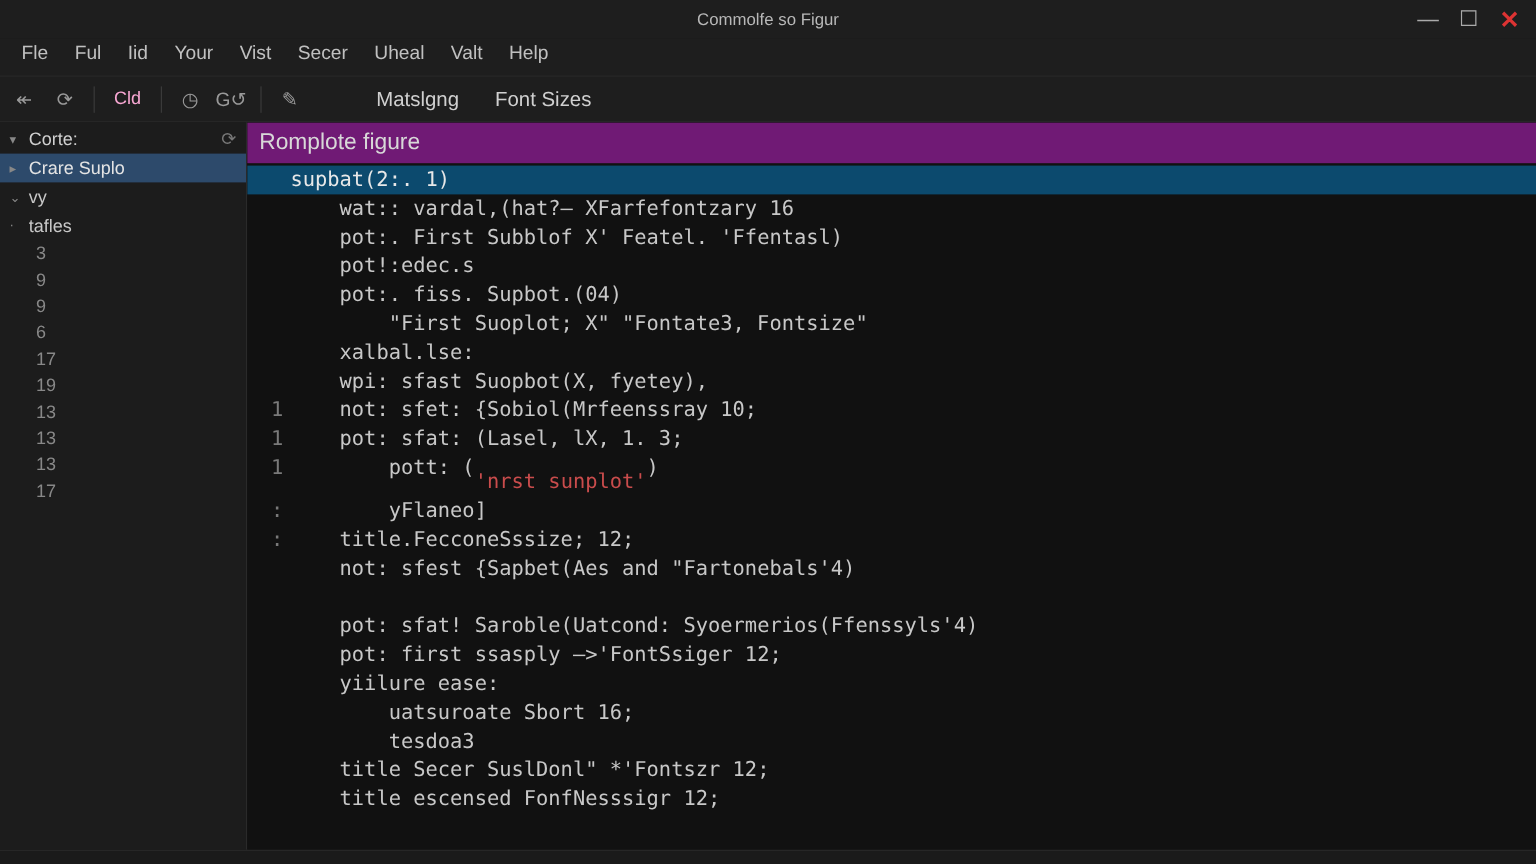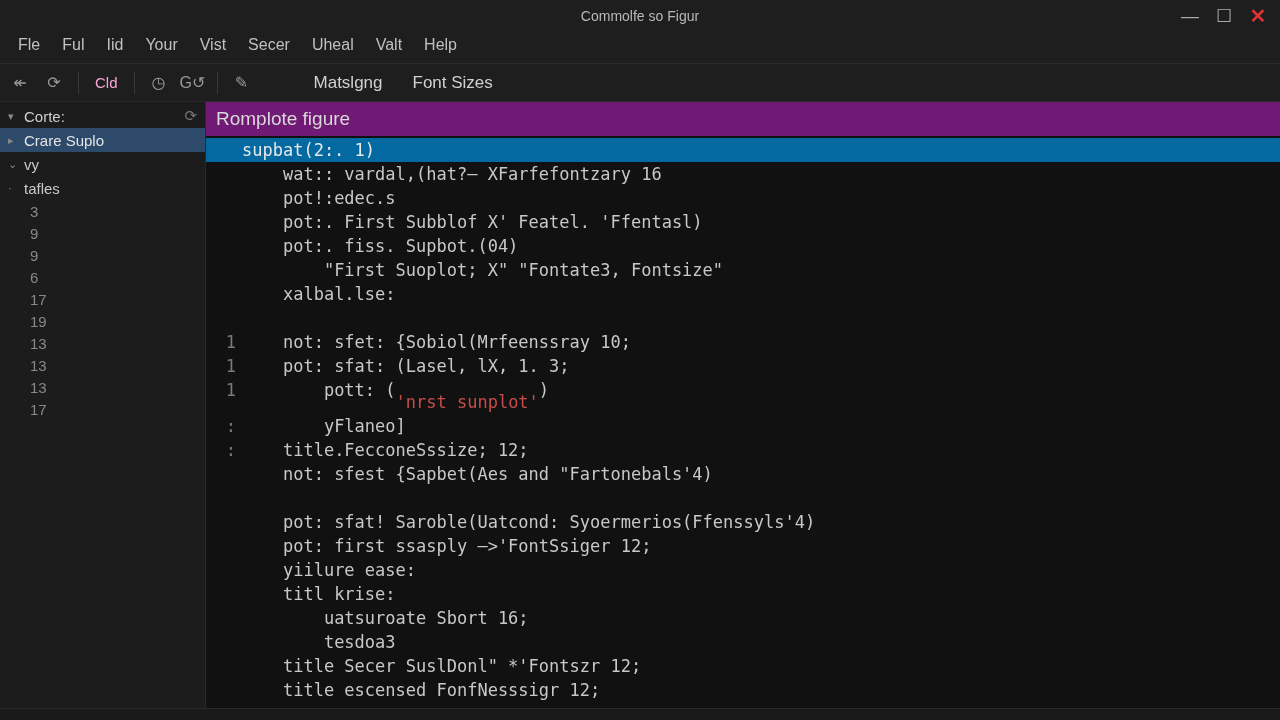--- a/index.html
+++ b/index.html
@@ -142,21 +142,21 @@
     line-height: 24px;
     padding: 2px 0;
   }
   .code-line {
     display: flex;
     white-space: pre;
     padding-left: 14px;
     color: #c8c8c8;
   }
   .code-line.hl {
-    background: #0369a1;
+    background: #0c4a6e;
     color: #e8e8e8;
   }
   .gutter-mark {
     display: inline-block;
     width: 16px;
     color: #7a7a7a;
     text-align: right;
     margin-right: 6px;
   }
   .tok-red { color: #c94c4c; margin-top: 12px; }
@@ -236,37 +236,36 @@
       <div class="side-num">13</div>
       <div class="side-num">17</div>
     </div>
   </div>
 
   <div class="editor">
     <div class="editor-header">Romplote figure</div>
     <div class="code" id="code-lines">
         <div class="code-line hl"><span class="gutter-mark"></span><span></span><span>supbat(2:. 1)</span></div>
         <div class="code-line"><span class="gutter-mark"></span><span>    </span><span>wat:: vardal,(hat?— XFarfefontzary 16</span></div>
+        <div class="code-line"><span class="gutter-mark"></span><span>    </span><span>pot:. First Subblof X' Featel. 'Ffentasl)</span></div>
         <div class="code-line"><span class="gutter-mark"></span><span>    </span><span>pot!:edec.s</span></div>
-        <div class="code-line"><span class="gutter-mark"></span><span>    </span><span>pot:. First Subblof X' Featel. 'Ffentasl)</span></div>
         <div class="code-line"><span class="gutter-mark"></span><span>    </span><span>pot:. fiss. Supbot.(04)</span></div>
         <div class="code-line"><span class="gutter-mark"></span><span>        </span><span>"First Suoplot; X" "Fontate3, Fontsize"</span></div>
         <div class="code-line"><span class="gutter-mark"></span><span>    </span><span>xalbal.lse:</span></div>
-        <div class="code-line"><span class="gutter-mark"></span><span>    </span></div>
+        <div class="code-line"><span class="gutter-mark"></span><span>    </span><span>wpi: sfast Suopbot(X, fyetey),</span></div>
         <div class="code-line"><span class="gutter-mark">1</span><span>    </span><span>not: sfet: {Sobiol(Mrfeenssray 10;</span></div>
         <div class="code-line"><span class="gutter-mark">1</span><span>    </span><span>pot: sfat: (Lasel, lX, 1. 3;</span></div>
         <div class="code-line"><span class="gutter-mark">1</span><span>        </span><span>pott: (</span><span class="tok-red">'nrst sunplot'</span><span>)</span></div>
         <div class="code-line"><span class="gutter-mark">:</span><span>        </span><span>yFlaneo]</span></div>
         <div class="code-line"><span class="gutter-mark">:</span><span>    </span><span>title.FecconeSssize; 12;</span></div>
         <div class="code-line"><span class="gutter-mark"></span><span>    </span><span>not: sfest {Sapbet(Aes and "Fartonebals'4)</span></div>
         <div class="code-line"><span class="gutter-mark"></span><span>    </span></div>
         <div class="code-line"><span class="gutter-mark"></span><span>    </span><span>pot: sfat! Saroble(Uatcond: Syoermerios(Ffenssyls'4)</span></div>
         <div class="code-line"><span class="gutter-mark"></span><span>    </span><span>pot: first ssasply —&gt;'FontSsiger 12;</span></div>
         <div class="code-line"><span class="gutter-mark"></span><span>    </span><span>yiilure ease:</span></div>
-        <div class="code-line"><span class="gutter-mark"></span><span>    </span><span>titl krise:</span></div>
         <div class="code-line"><span class="gutter-mark"></span><span>        </span><span>uatsuroate Sbort 16;</span></div>
         <div class="code-line"><span class="gutter-mark"></span><span>        </span><span>tesdoa3</span></div>
         <div class="code-line"><span class="gutter-mark"></span><span>    </span><span>title Secer SuslDonl" *'Fontszr 12;</span></div>
         <div class="code-line"><span class="gutter-mark"></span><span>    </span><span>title escensed FonfNesssigr 12;</span></div>
       </div>
   </div>
 </div>
 
 <div class="statusbar"></div>
 

